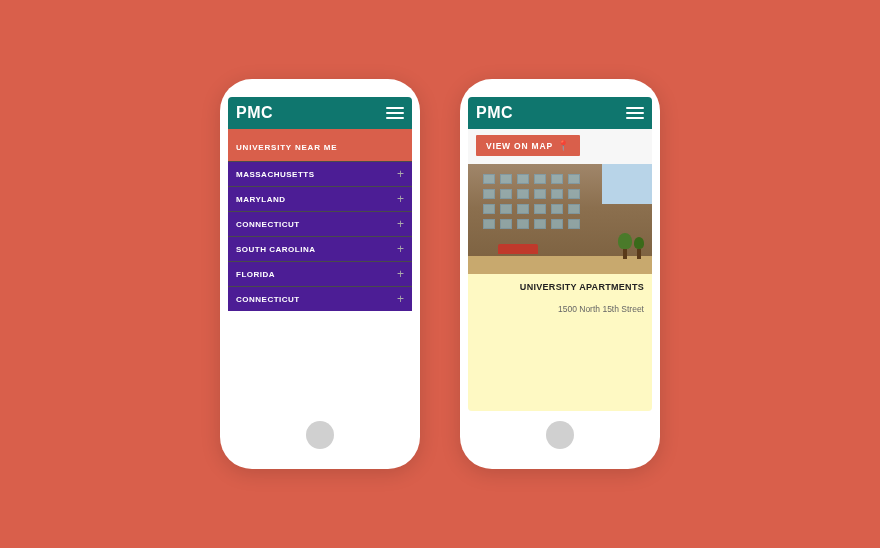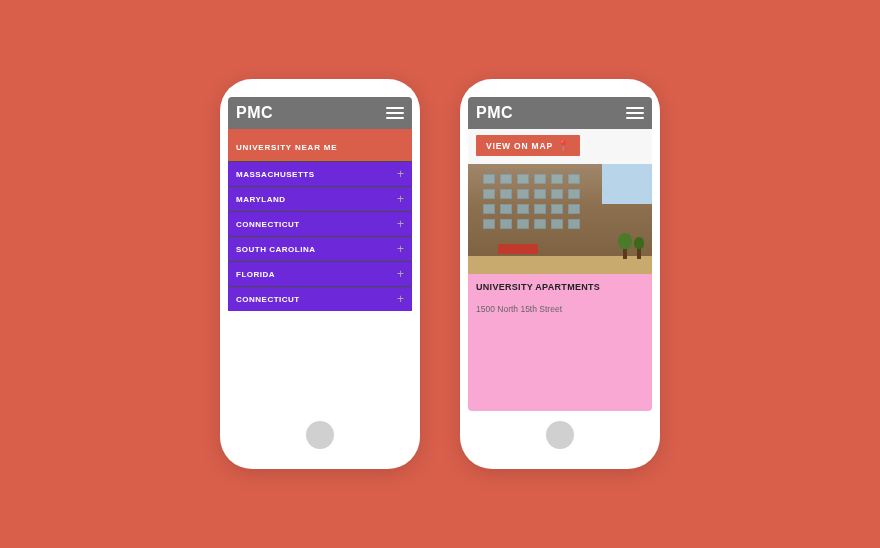--- a/index.html
+++ b/index.html
@@ -40,21 +40,21 @@
       width: 28px;
       height: 28px;
       border-radius: 50%;
       background: #d0d0d0;
       margin-top: 10px;
       flex-shrink: 0;
     }
 
     
     .header {
-      background: #737373;
+      background: #0f766e;
       display: flex;
       align-items: center;
       justify-content: space-between;
       padding: 7px 8px;
       flex-shrink: 0;
     }
     .header-logo {
       color: #fff;
       font-size: 16px;
       font-weight: 700;
@@ -100,21 +100,21 @@
       flex-shrink: 0;
     }
     .menu-highlight-text {
       color: #fff;
       font-size: 8px;
       font-weight: 700;
       letter-spacing: 0.8px;
     }
 
     .menu-item {
-      background: #6d28d9;
+      background: #4c1d95;
       display: flex;
       align-items: center;
       justify-content: space-between;
       padding: 6px 8px;
       border-top: 1px solid #4a4a4a;
       flex-shrink: 0;
     }
     .menu-item-text {
       color: #fff;
       font-size: 8px;
@@ -235,23 +235,24 @@
     }
     .tree-top {
       width: 14px;
       height: 16px;
       background: #4a7a2a;
       border-radius: 50% 50% 40% 40%;
       margin: 0 auto;
     }
 
     .listing-info {
-      background: #f9a8d4;
+      background: #fef9c3;
       padding: 8px 8px 6px;
       flex: 1;
+      text-align: right;
     }
     .listing-apt-name {
       font-size: 9px;
       font-weight: 800;
       color: #222;
       letter-spacing: 0.3px;
     }
     .listing-address {
       font-size: 8.5px;
       color: #666;

